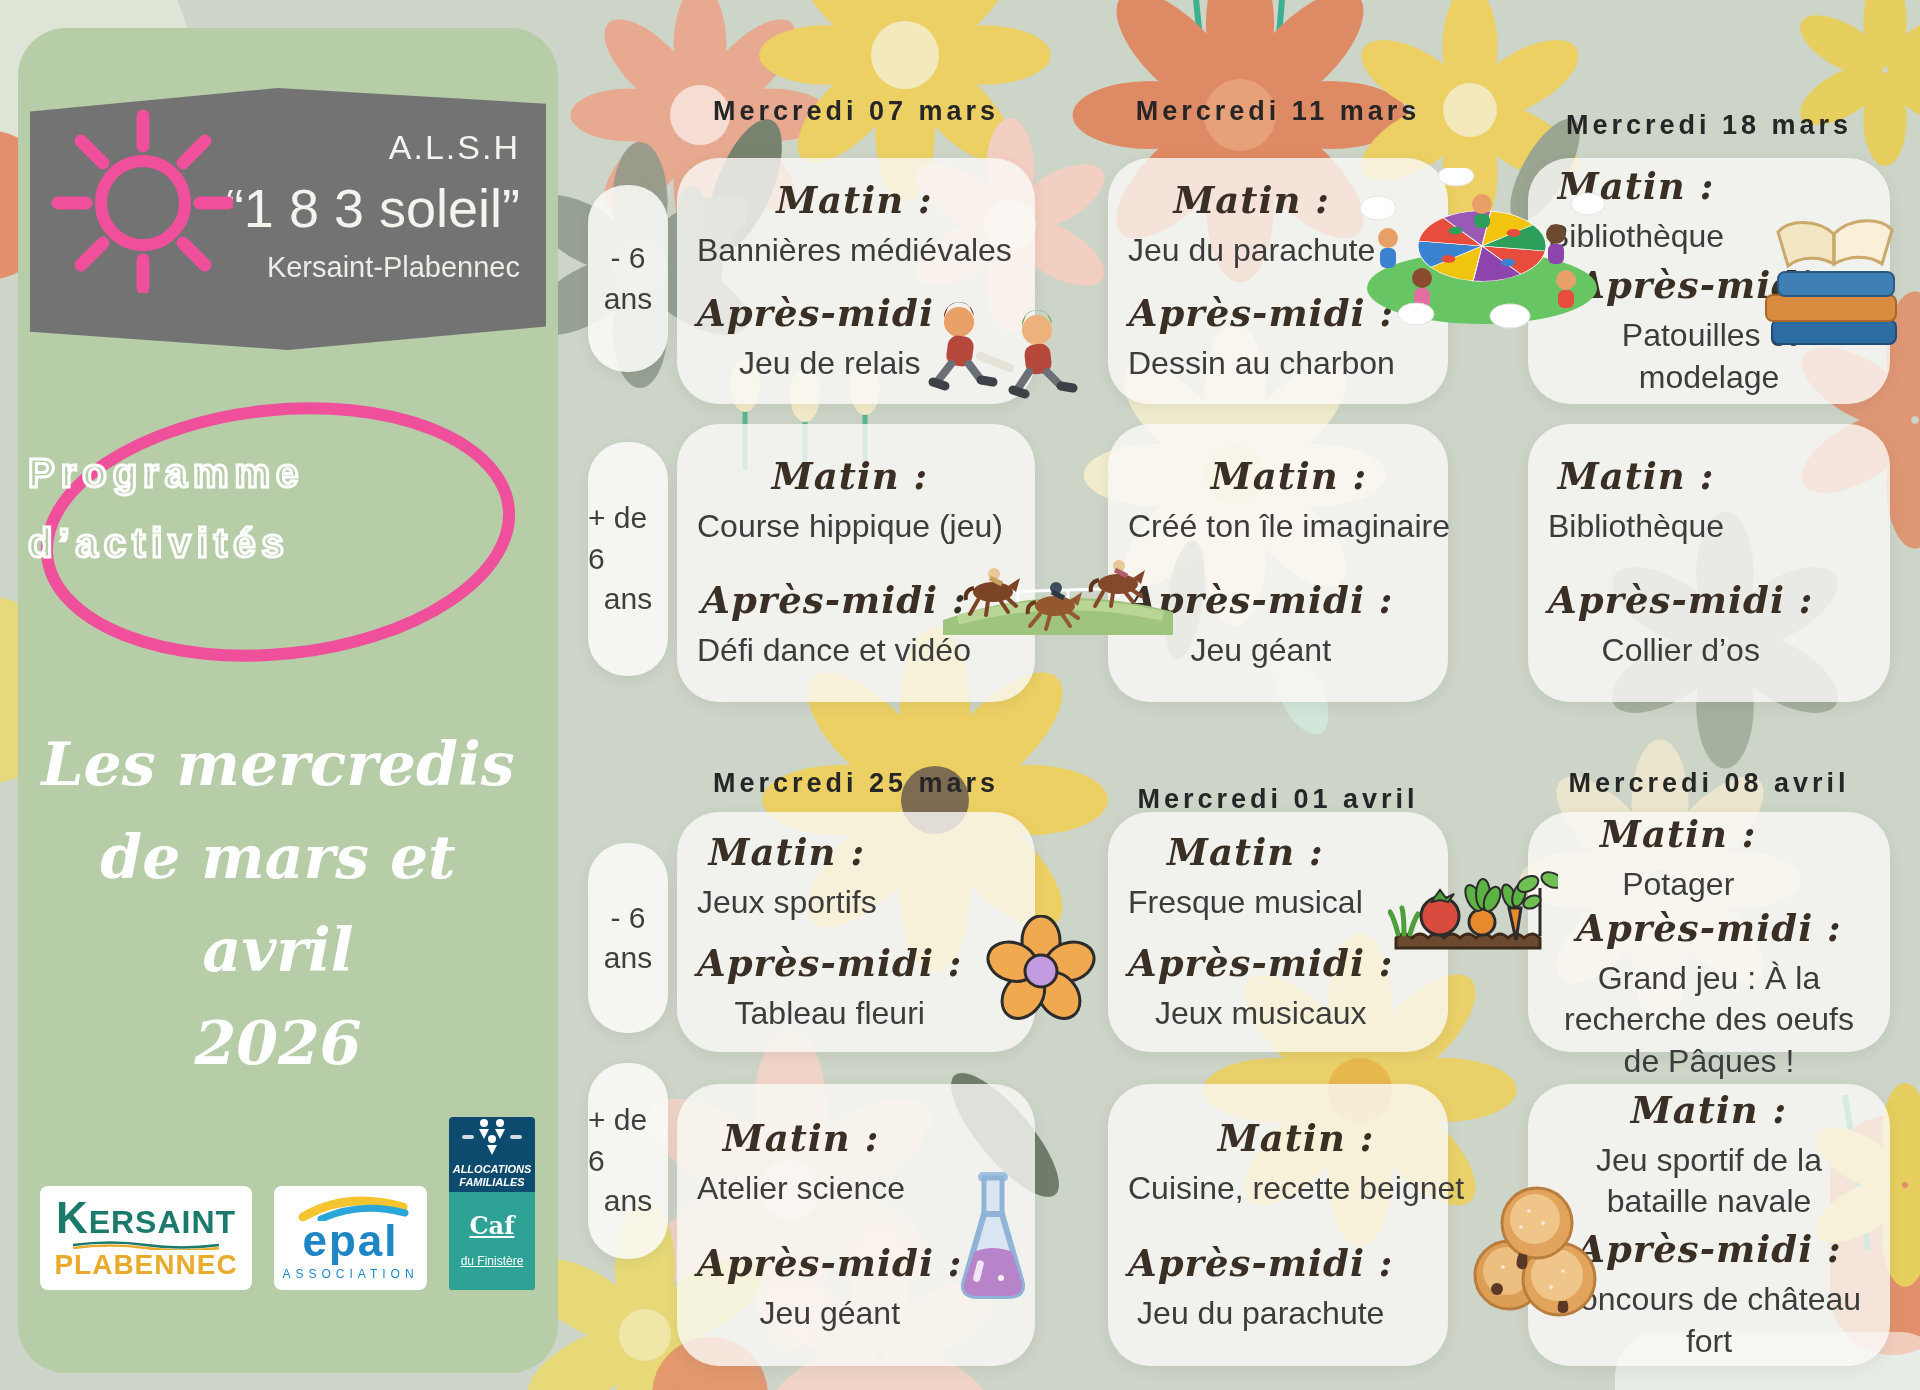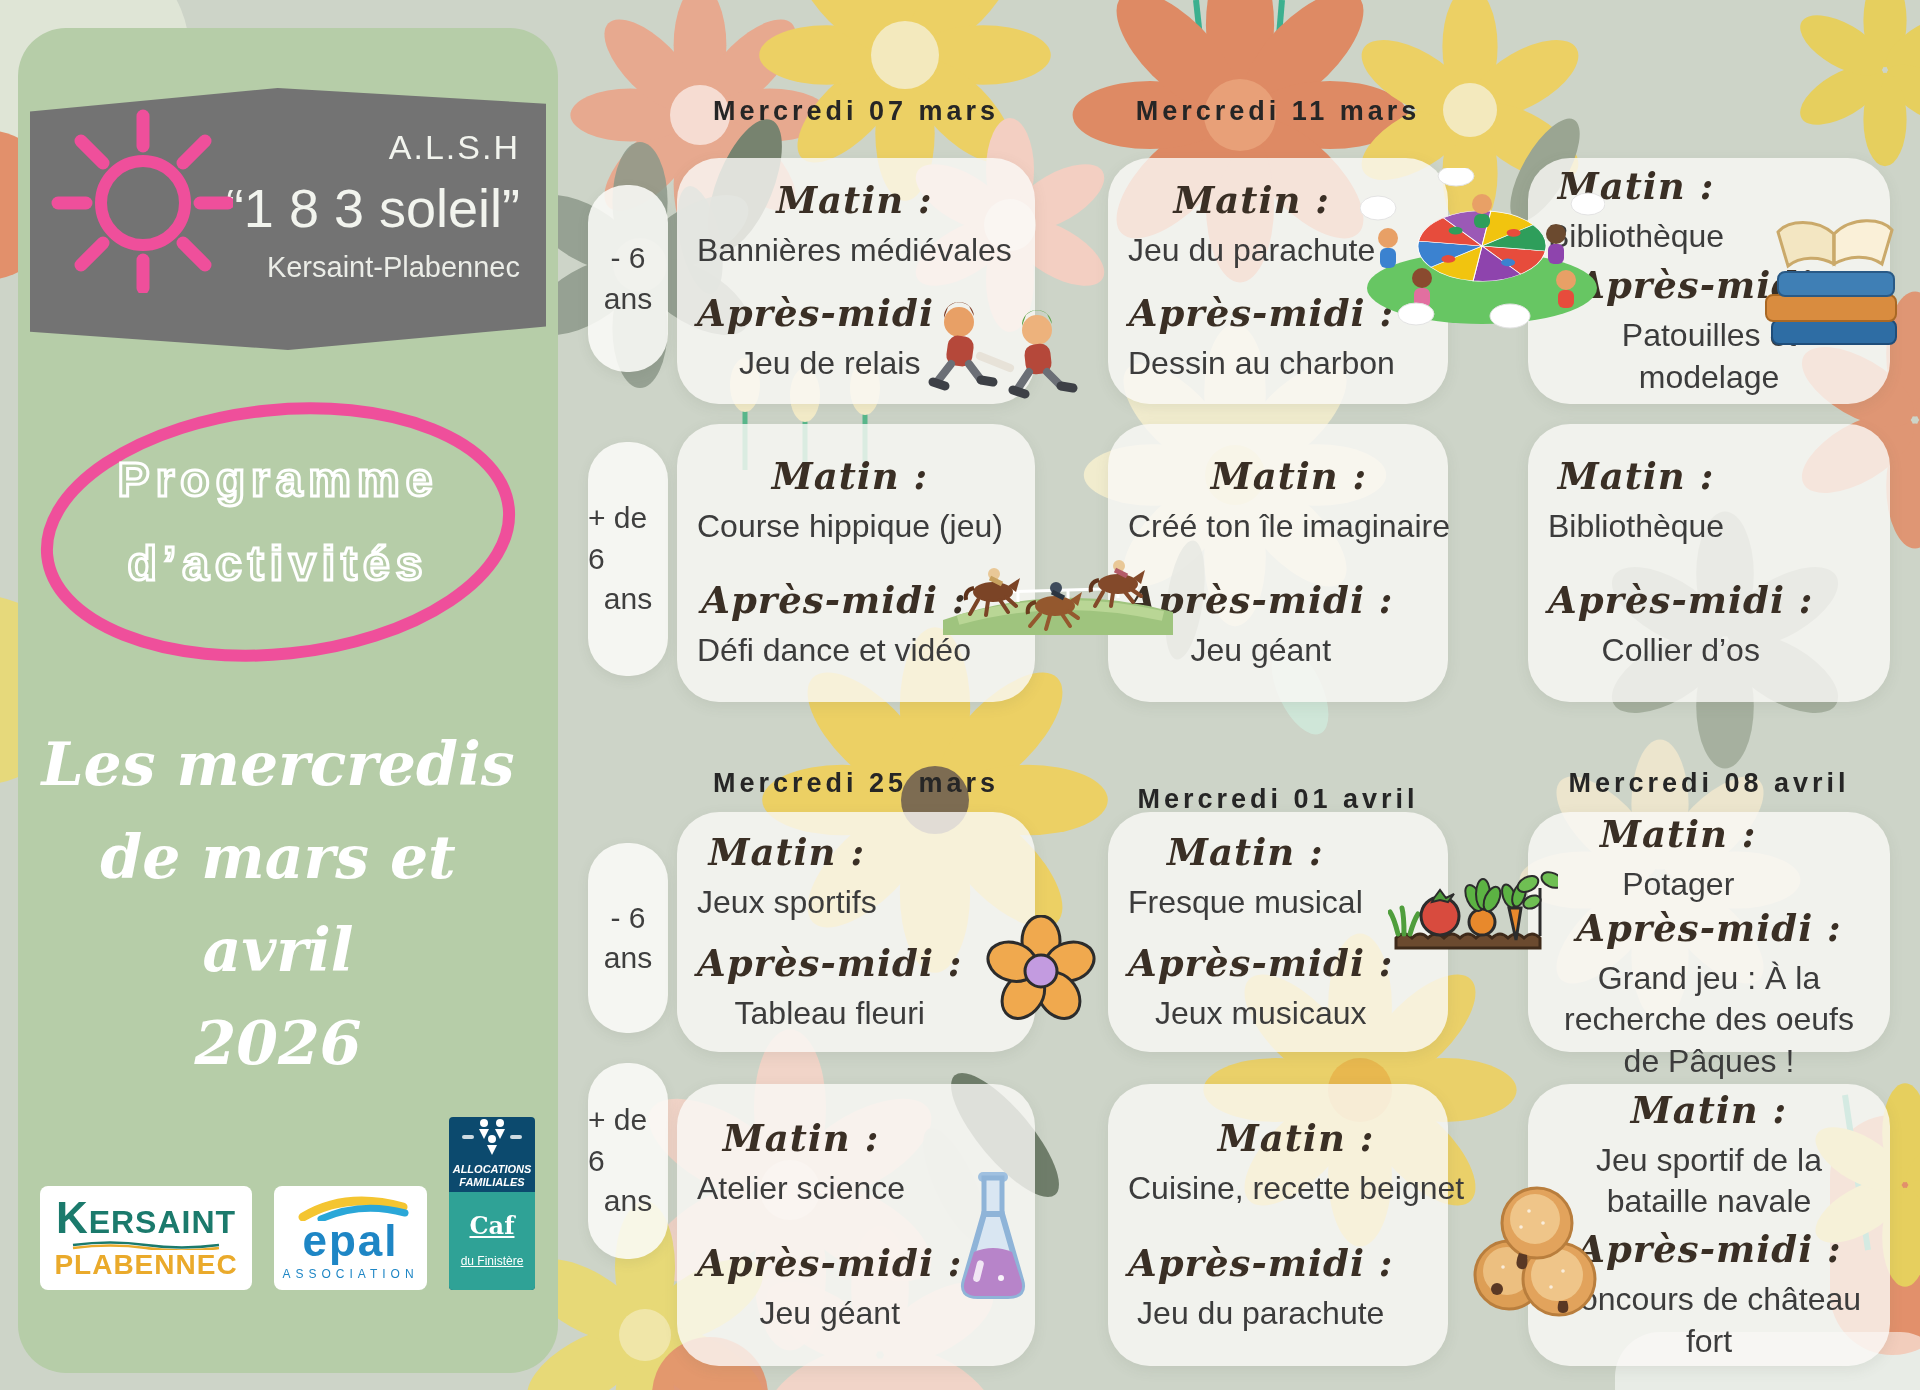--- a/index.html
+++ b/index.html
@@ -13,22 +13,22 @@
            border-radius:48px;z-index:2;}
   .banner{left:30px;top:88px;width:516px;height:262px;background:#737373;z-index:3;
           clip-path:polygon(0% 9%,48% 0%,100% 6%,100% 91%,50% 100%,0% 93%);}
   .banner-text{right:26px;top:40px;text-align:right;color:#f2f4ee;}
   .banner-org{font-size:34px;letter-spacing:2px;}
   .banner-name{font-size:54px;margin-top:10px;}
   .banner-city{font-size:29px;margin-top:12px;opacity:.95;}
   .sun{left:48px;top:108px;z-index:4;}
 
   .bubble-wrap{left:28px;top:382px;width:500px;height:300px;z-index:3;}
-  .bubble-text{position:absolute;left:0;top:56px;width:100%;text-align:center;
-    font-size:48px;font-weight:bold;letter-spacing:6px;line-height:1.75;
+  .bubble-text{position:absolute;left:0;top:56px;width:100%;text-align:left;
+    font-size:40px;font-weight:bold;letter-spacing:6px;line-height:1.75;
     color:#b6cda8;-webkit-text-stroke:3px #ffffff;}
   .period{left:28px;top:718px;width:500px;text-align:center;color:#ffffff;
     font-family:"DejaVu Serif",serif;font-style:italic;font-weight:bold;
     font-size:60px;line-height:1.55;z-index:3;}
 
   .logos{left:40px;top:1154px;width:500px;height:136px;display:flex;
          align-items:flex-end;gap:22px;z-index:4;}
   .logo-box{background:#ffffff;border-radius:8px;display:flex;flex-direction:column;
             align-items:center;justify-content:center;}
   .logo-kersaint{width:212px;height:104px;}
@@ -228,20 +228,21 @@
       <div class="lc1">ALLOCATIONS FAMILIALES</div>
       <div class="caf-strip">
         <div class="lc3">Caf</div>
         <div class="lc4">du Finistère</div>
       </div>
     </div>
   </div>
 
   <div class="abs date-header" style="left:677px;top:96px;width:358px">Mercredi 07 mars</div>
   <div class="abs date-header" style="left:1108px;top:96px;width:340px">Mercredi 11 mars</div>
+  <div class="abs date-header" style="left:1528px;top:110px;width:362px">Mercredi 18 mars</div>
   <div class="abs date-header" style="left:677px;top:768px;width:358px">Mercredi 25 mars</div>
   <div class="abs date-header" style="left:1108px;top:784px;width:340px">Mercredi 01 avril</div>
   <div class="abs date-header" style="left:1528px;top:768px;width:362px">Mercredi 08 avril</div>
 
   <div class="abs pill" style="top:185px;height:187px">
     <div>- 6</div>
     <div>ans</div>
   </div>
   <div class="abs pill" style="top:442px;height:234px">
     <div>+ de 6</div>

